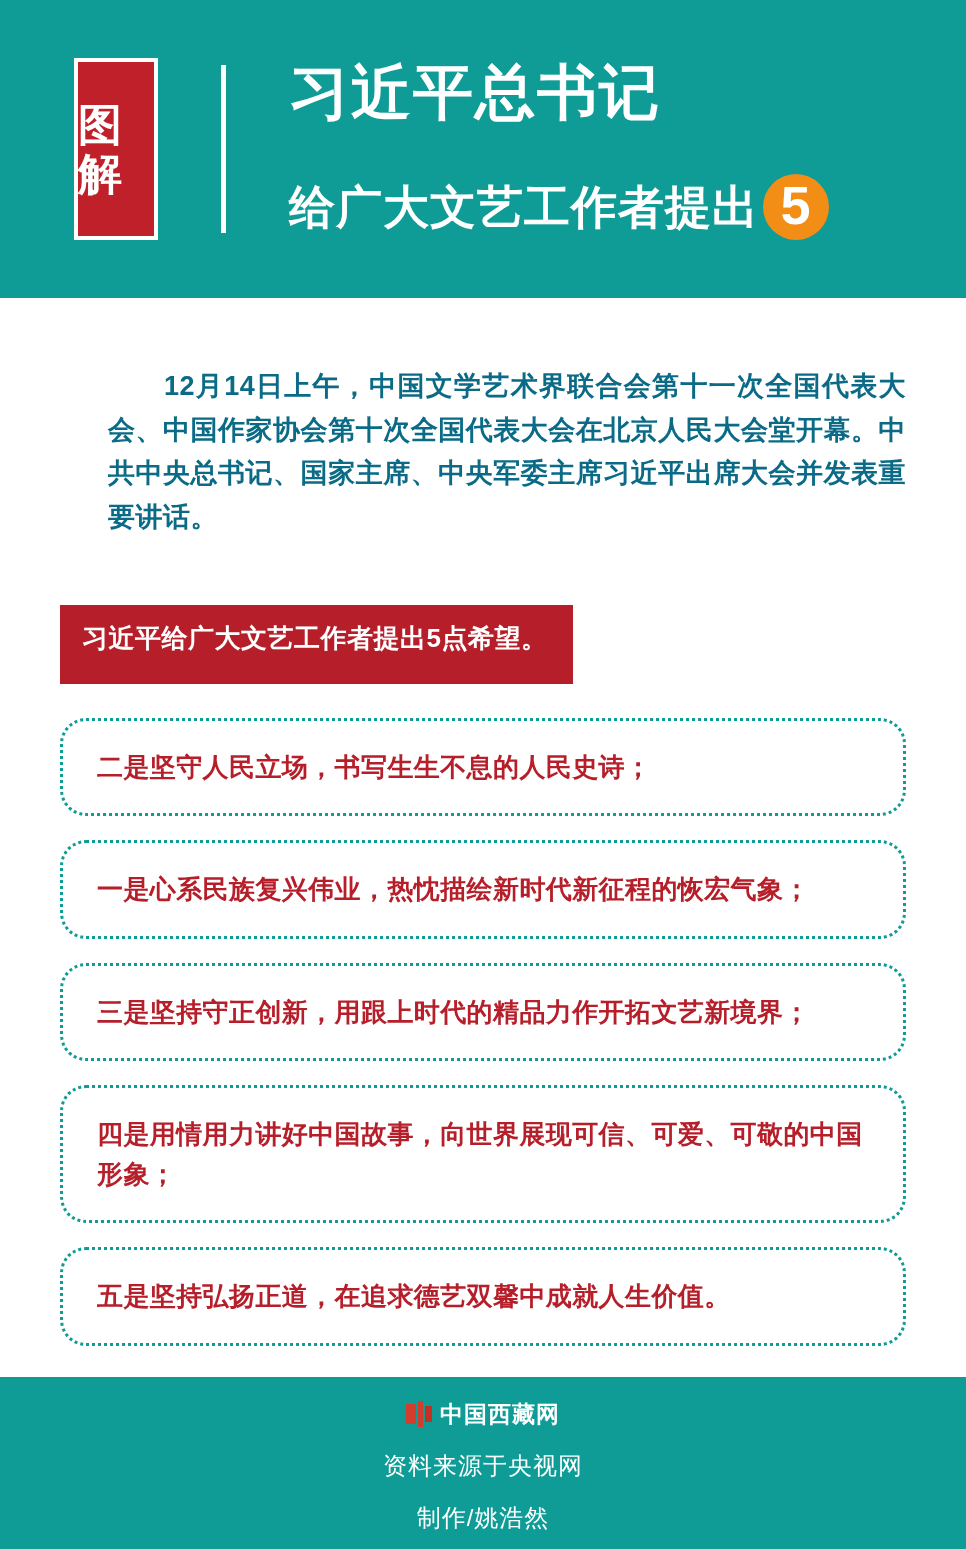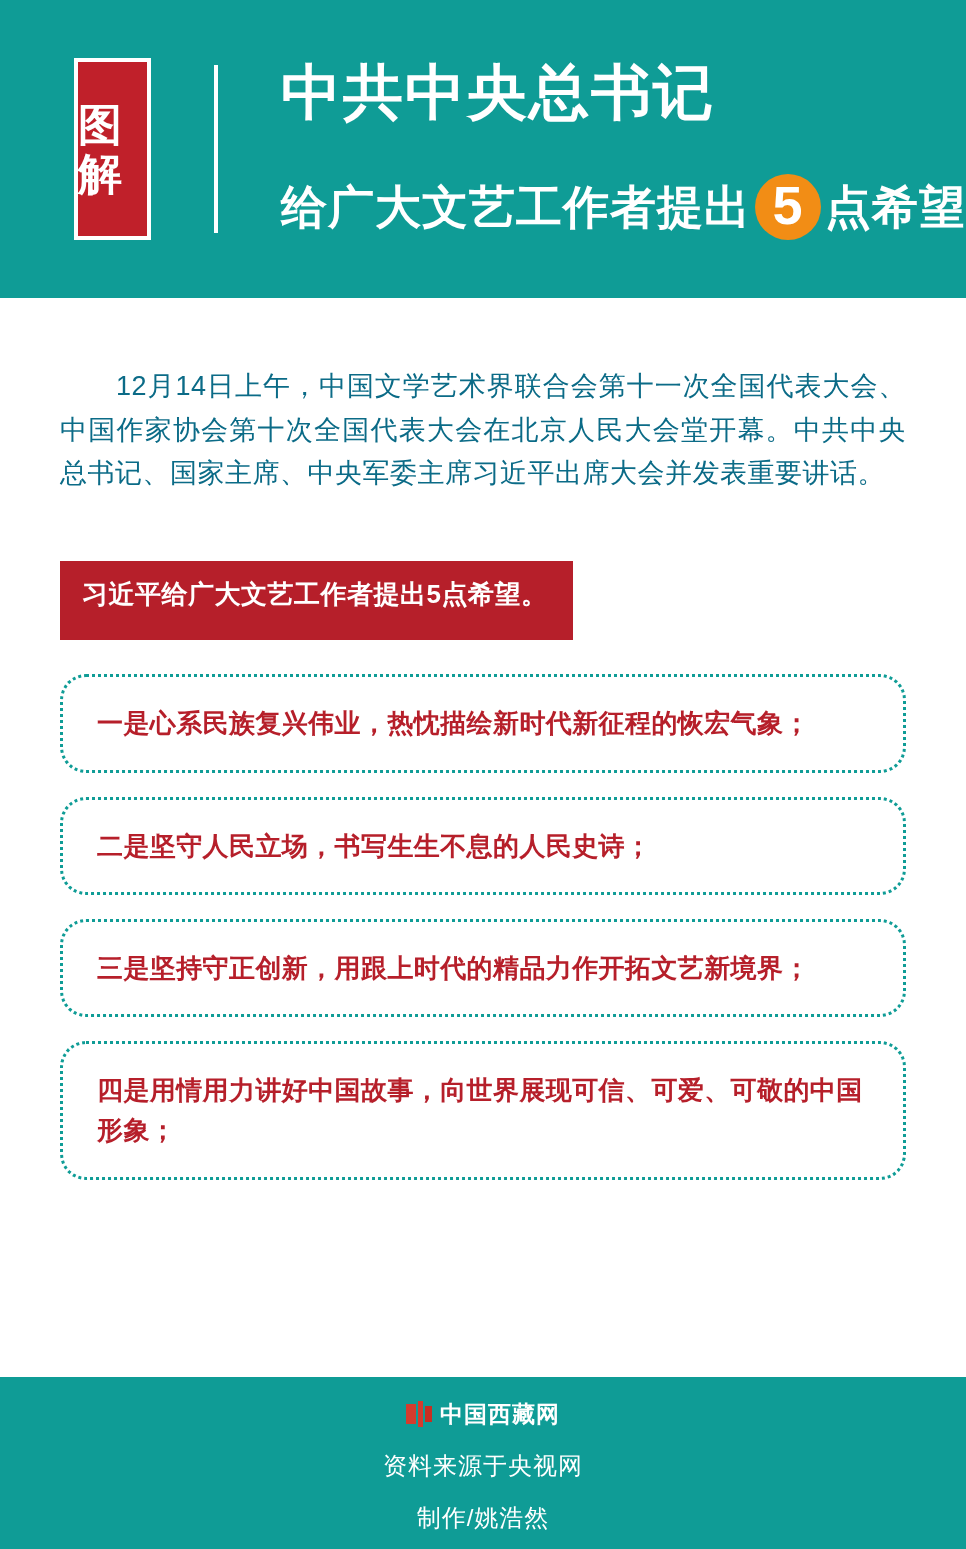--- a/index.html
+++ b/index.html
@@ -101,26 +101,27 @@
     position: relative;
     background: #ffffff;
     min-height: 1090px;
     padding: 40px 60px 10px 60px;
     box-sizing: border-box;
   }
   .lead-paragraph {
     color: #0f6b8c;
     color: #0b6d86;
     font-size: 27px;
-    font-weight: normal;
+    font-weight: bold;
     line-height: 1.62;
     text-align: justify;
     text-indent: 56px;
     letter-spacing: 0.5px;
     color: #0a6c85;
+    margin-left: 48px;
   }
   .lead-paragraph { color: #0b6b87; }
 
   .highlight-bar {
     display: inline-block;
     background: #b61f2a;
     color: #ffffff;
     font-size: 26px;
     font-weight: bold;
     letter-spacing: 0.5px;
@@ -196,46 +197,48 @@
 </style>
 </head>
 <body>
 
 <div class="poster">
 
   <div class="header">
     <div class="header-badge">图解</div>
     <div class="header-divider"></div>
     <div class="header-titles">
-      <div class="title-line1">中共中央总书记</div>
+      <div class="title-line1">习近平总书记</div>
       <div class="title-line2">
         <span>给广大文艺工作者提出</span>
         <span class="big-five">5</span>
-        <span>点希望</span>
       </div>
     </div>
   </div>
 
   <div class="body-panel">
     <p class="lead-paragraph">12月14日上午，中国文学艺术界联合会第十一次全国代表大会、中国作家协会第十次全国代表大会在北京人民大会堂开幕。中共中央总书记、国家主席、中央军委主席习近平出席大会并发表重要讲话。</p>
 
     <div class="highlight-bar">习近平给广大文艺工作者提出5点希望。</div>
 
     <div class="points-list">
       <div class="point-item">
+        <div class="point-text">二是坚守人民立场，书写生生不息的人民史诗；</div>
+      </div>
+      <div class="point-item">
         <div class="point-text">一是心系民族复兴伟业，热忱描绘新时代新征程的恢宏气象；</div>
       </div>
       <div class="point-item">
-        <div class="point-text">二是坚守人民立场，书写生生不息的人民史诗；</div>
-      </div>
-      <div class="point-item">
         <div class="point-text">三是坚持守正创新，用跟上时代的精品力作开拓文艺新境界；</div>
       </div>
       <div class="point-item">
         <div class="point-text">四是用情用力讲好中国故事，向世界展现可信、可爱、可敬的中国形象；</div>
+      </div>
+      <div class="point-item">
+        <div class="point-text">五是坚持弘扬正道，在追求德艺双馨中成就人生价值。</div>
       </div>
     </div>
   </div>
 
   <div class="footer">
     <div class="footer-brand">
       <span class="brand-mark">
         <span class="m1"></span>
           <span class="m2"></span>
           <span class="m3"></span>

